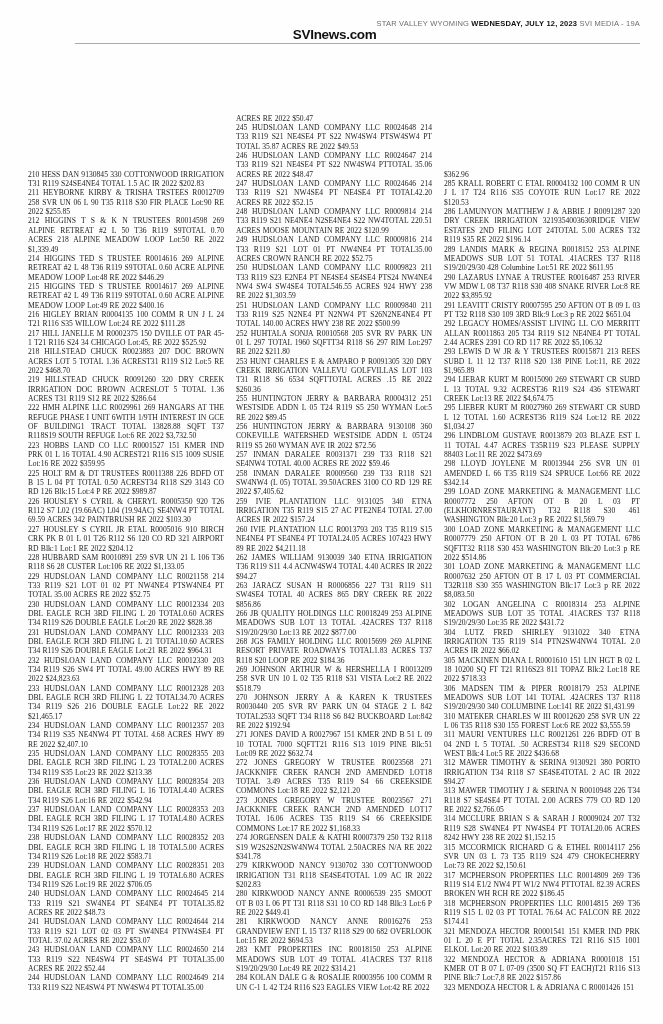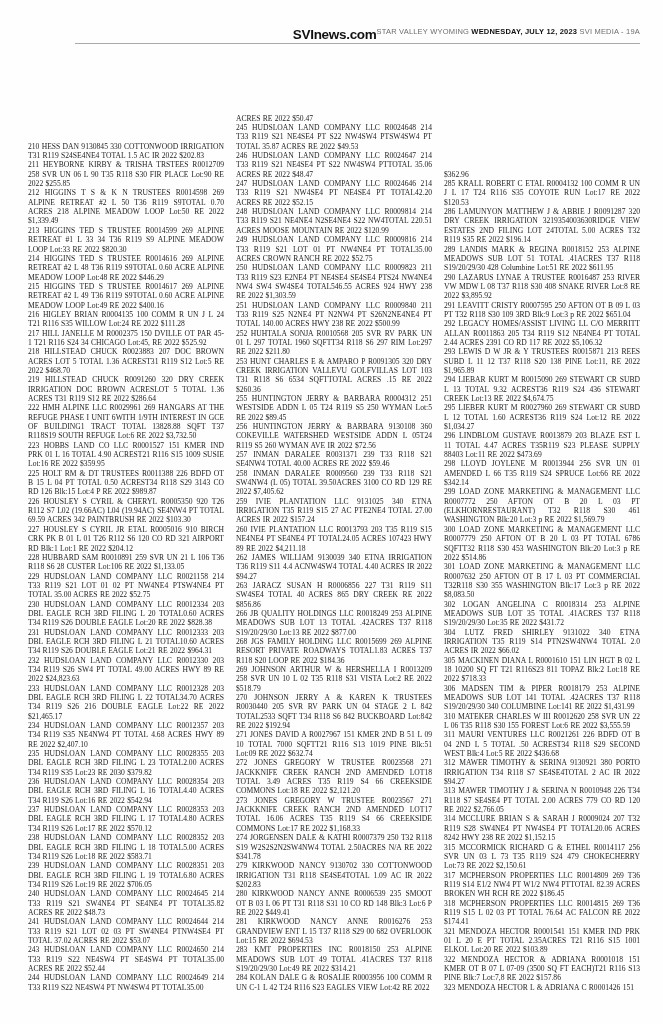--- a/index.html
+++ b/index.html
@@ -33,21 +33,21 @@
     font-size: 13.5px;
     letter-spacing: -0.3px;
     color: #111111;
   }
   .dateline {
     font-family: "Liberation Sans", sans-serif;
     font-size: 7.5px;
     letter-spacing: 0.2px;
     color: #6d6d6d;
     white-space: nowrap;
-    padding-bottom: 6px;
+    padding-bottom: 14px;
   }
   .dateline .date-bold {
     font-weight: bold;
     color: #111111;
   }
   #header-rule {
     position: absolute;
     left: 75px;
     right: 23px;
     top: 43px;
@@ -92,40 +92,39 @@
     </span>
   </div>
 
   <div id="header-rule"></div>
 
   <div id="notices">
     <div class="col">
         <p class="entry">210 HESS DAN 9130845 330 COTTONWOOD IRRIGATION T31 R119 S24SE4NE4 TOTAL 1.5 AC IR 2022 $202.83</p>
         <p class="entry">211 HEYBORNE KIRBY &amp; TRISHA TRSTEES R0012709 258 SVR UN 06 L 90 T35 R118 S30 FIR PLACE Lot:90 RE 2022 $255.85</p>
         <p class="entry">212 HIGGINS T S &amp; K N TRUSTEES R0014598 269 ALPINE RETREAT #2 L 50 T36 R119 S9TOTAL 0.70 ACRES 218 ALPINE MEADOW LOOP Lot:50 RE 2022 $1,339.49</p>
-        <p class="entry">213 HIGGINS TED S TRUSTEE R0014599 269 ALPINE RETREAT #1 L 33 34 T36 R119 S9 ALPINE MEADOW LOOP Lot:33 RE 2022 $820.30</p>
         <p class="entry">214 HIGGINS TED S TRUSTEE R0014616 269 ALPINE RETREAT #2 L 48 T36 R119 S9TOTAL 0.60 ACRE ALPINE MEADOW LOOP Lot:48 RE 2022 $446.29</p>
         <p class="entry">215 HIGGINS TED S TRUSTEE R0014617 269 ALPINE RETREAT #2 L 49 T36 R119 S9TOTAL 0.60 ACRE ALPINE MEADOW LOOP Lot:49 RE 2022 $400.16</p>
         <p class="entry">216 HIGLEY BRIAN R0004135 100 COMM R UN J L 24 T21 R116 S35 WILLOW Lot:24 RE 2022 $111.28</p>
         <p class="entry">217 HILL JANELLE M R0002375 150 DVILLE OT PAR 45-1 T21 R116 S24 34 CHICAGO Lot:45, RE 2022 $525.92</p>
         <p class="entry">218 HILLSTEAD CHUCK R0023883 207 DOC BROWN ACRES LOT 5 TOTAL 1.36 ACREST31 R119 S12 Lot:5 RE 2022 $468.70</p>
         <p class="entry">219 HILLSTEAD CHUCK R0091260 320 DRY CREEK IRRIGATION DOC BROWN ACRESLOT 5 TOTAL 1.36 ACRES T31 R119 S12 RE 2022 $286.64</p>
         <p class="entry">222 HMH ALPINE LLC R0029961 269 HANGARS AT THE REFUGE PHASE I UNIT 6WITH 1/9TH INTEREST IN GCE OF BUILDING1 TRACT TOTAL 13828.88 SQFT T37 R118S19 SOUTH REFUGE Lot:6 RE 2022 $3,732.50</p>
         <p class="entry">223 HOBBS LAND CO LLC R0001527 151 KMER IND PRK 01 L 16 TOTAL 4.90 ACREST21 R116 S15 1009 SUSIE Lot:16 RE 2022 $359.95</p>
         <p class="entry">225 HOLT RM &amp; DT TRUSTEES R0011388 226 BDFD OT B 15 L 04 PT TOTAL 0.50 ACREST34 R118 S29 3143 CO RD 126 Blk:15 Lot:4 P RE 2022 $989.87</p>
         <p class="entry">226 HOUSLEY S CYRIL &amp; CHERYL R0005350 920 T26 R112 S7 L02 (19.66AC) L04 (19.94AC) SE4NW4 PT TOTAL 69.59 ACRES 342 PAINTBRUSH RE 2022 $103.30</p>
         <p class="entry">227 HOUSLEY S CYRIL JR ETAL R0005016 910 BIRCH CRK PK B 01 L 01 T26 R112 S6 120 CO RD 321 AIRPORT RD Blk:1 Lot:1 RE 2022 $204.12</p>
         <p class="entry">228 HUBBARD SAM R0010891 259 SVR UN 21 L 106 T36 R118 S6 28 CUSTER Lot:106 RE 2022 $1,133.05</p>
         <p class="entry">229 HUDSLOAN LAND COMPANY LLC R0021158 214 T33 R119 S21 LOT 01 02 PT NW4NE4 PTSW4NE4 PT TOTAL 35.00 ACRES RE 2022 $52.75</p>
         <p class="entry">230 HUDSLOAN LAND COMPANY LLC R0012334 203 DBL EAGLE RCH 3RD FILING L 20 TOTAL0.60 ACRES T34 R119 S26 DOUBLE EAGLE Lot:20 RE 2022 $828.38</p>
         <p class="entry">231 HUDSLOAN LAND COMPANY LLC R0012333 203 DBL EAGLE RCH 3RD FILING L 21 TOTAL10.60 ACRES T34 R119 S26 DOUBLE EAGLE Lot:21 RE 2022 $964.31</p>
         <p class="entry">232 HUDSLOAN LAND COMPANY LLC R0012330 203 T34 R119 S26 SW4 PT TOTAL 49.00 ACRES HWY 89 RE 2022 $24,823.63</p>
         <p class="entry">233 HUDSLOAN LAND COMPANY LLC R0012328 203 DBL EAGLE RCH 3RD FILING L 22 TOTAL34.70 ACRES T34 R119 S26 216 DOUBLE EAGLE Lot:22 RE 2022 $21,465.17</p>
         <p class="entry">234 HUDSLOAN LAND COMPANY LLC R0012357 203 T34 R119 S35 NE4NW4 PT TOTAL 4.68 ACRES HWY 89 RE 2022 $2,407.10</p>
-        <p class="entry">235 HUDSLOAN LAND COMPANY LLC R0028355 203 DBL EAGLE RCH 3RD FILING L 23 TOTAL2.00 ACRES T34 R119 S35 Lot:23 RE 2030 $379.82</p>
+        <p class="entry">235 HUDSLOAN LAND COMPANY LLC R0028355 203 DBL EAGLE RCH 3RD FILING L 23 TOTAL2.00 ACRES T34 R119 S35 Lot:23 RE 2022 $213.38</p>
         <p class="entry">236 HUDSLOAN LAND COMPANY LLC R0028354 203 DBL EAGLE RCH 3RD FILING L 16 TOTAL4.40 ACRES T34 R119 S26 Lot:16 RE 2022 $542.94</p>
         <p class="entry">237 HUDSLOAN LAND COMPANY LLC R0028353 203 DBL EAGLE RCH 3RD FILING L 17 TOTAL4.80 ACRES T34 R119 S26 Lot:17 RE 2022 $570.12</p>
         <p class="entry">238 HUDSLOAN LAND COMPANY LLC R0028352 203 DBL EAGLE RCH 3RD FILING L 18 TOTAL5.00 ACRES T34 R119 S26 Lot:18 RE 2022 $583.71</p>
         <p class="entry">239 HUDSLOAN LAND COMPANY LLC R0028351 203 DBL EAGLE RCH 3RD FILING L 19 TOTAL6.80 ACRES T34 R119 S26 Lot:19 RE 2022 $706.05</p>
         <p class="entry">240 HUDSLOAN LAND COMPANY LLC R0024645 214 T33 R119 S21 SW4NE4 PT SE4NE4 PT TOTAL35.82 ACRES RE 2022 $48.73</p>
         <p class="entry">241 HUDSLOAN LAND COMPANY LLC R0024644 214 T33 R119 S21 LOT 02 03 PT SW4NE4 PTNW4SE4 PT TOTAL 37.02 ACRES RE 2022 $53.07</p>
         <p class="entry">243 HUDSLOAN LAND COMPANY LLC R0024650 214 T33 R119 S22 NE4SW4 PT SE4SW4 PT TOTAL35.00 ACRES RE 2022 $52.44</p>
         <p class="entry">244 HUDSLOAN LAND COMPANY LLC R0024649 214 T33 R119 S22 NE4SW4 PT NW4SW4 PT TOTAL35.00</p>
       </div>
     <div class="col">

